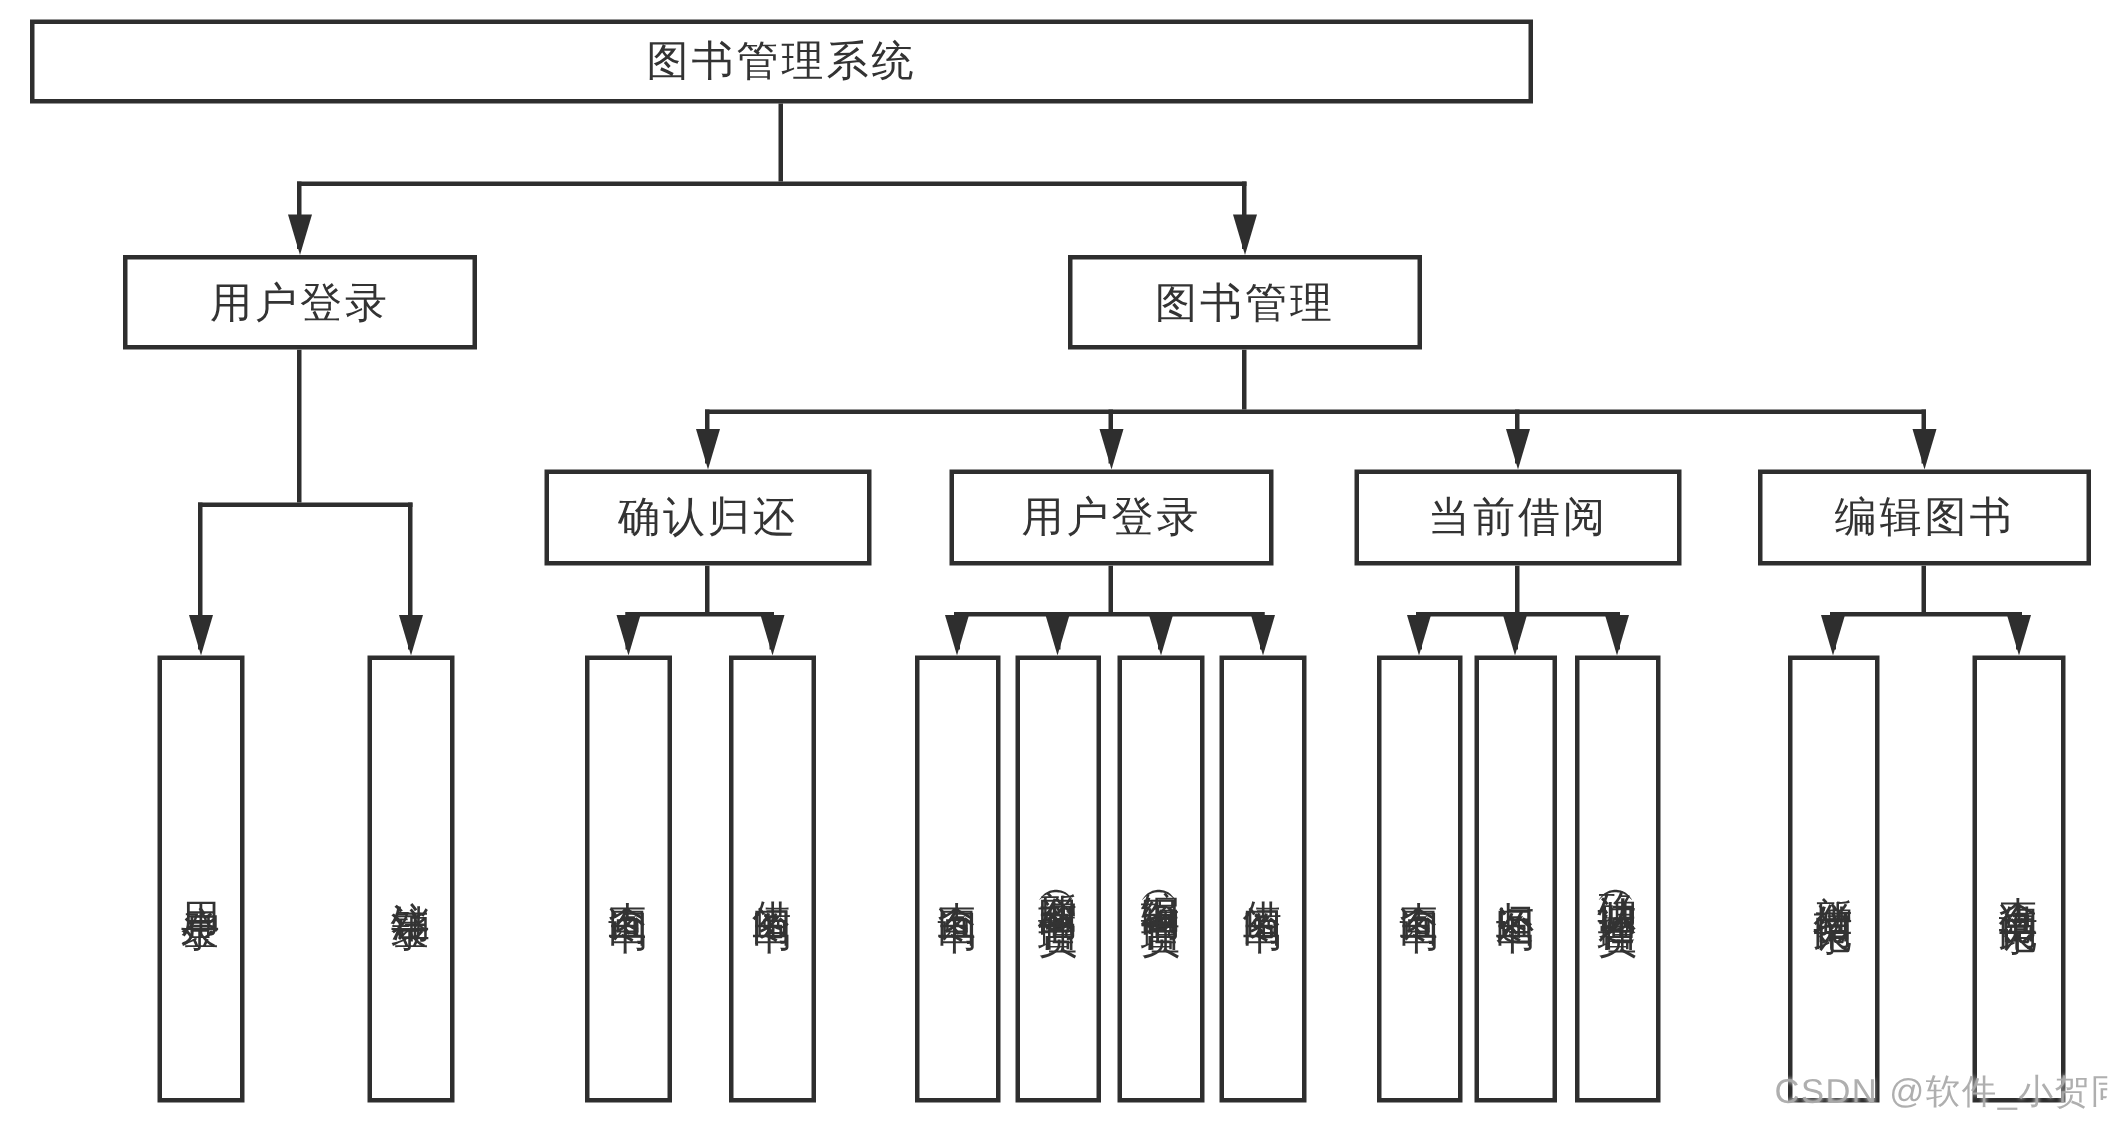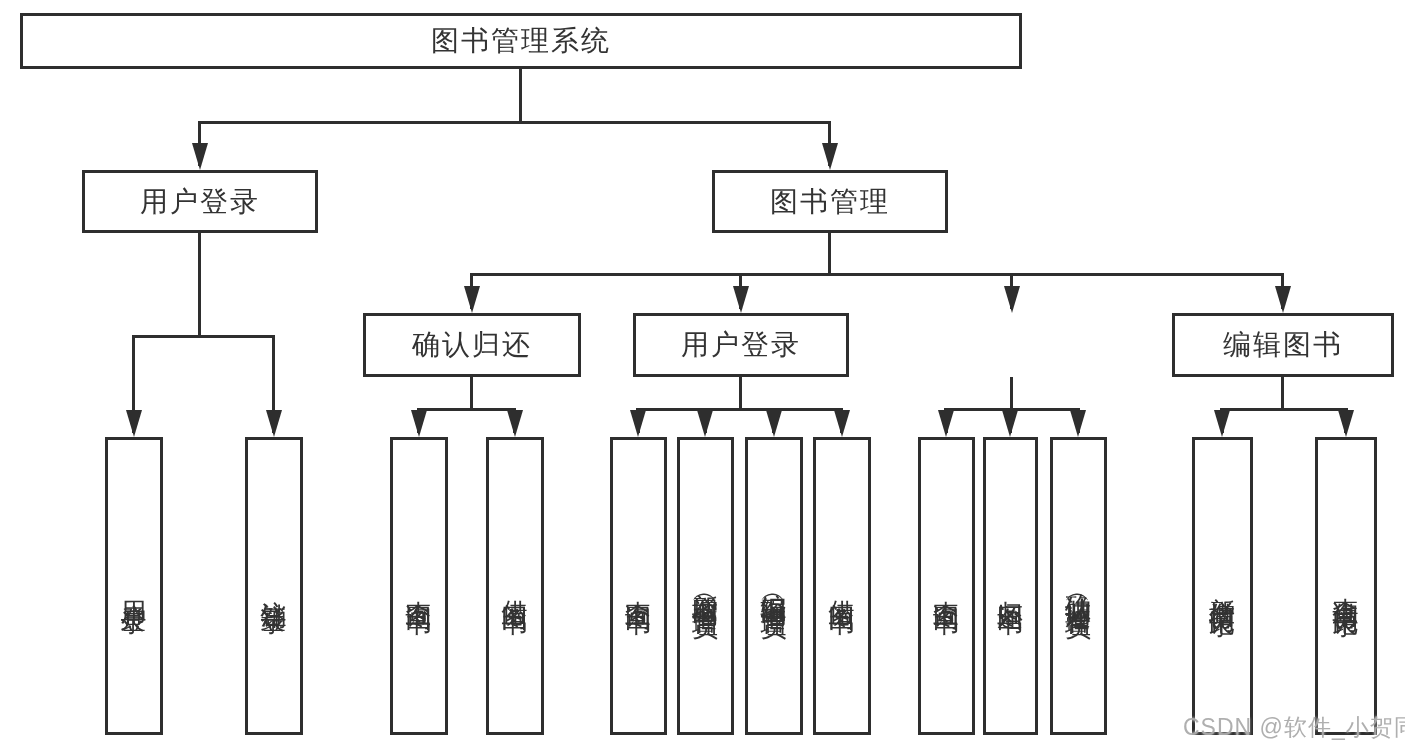--- a/index.html
+++ b/index.html
@@ -119,20 +119,21 @@
   <div class="box" style="left:20px; top:13px; width:1002px; height:56px;">图书管理系统</div>
 
   <div class="box" style="left:82px; top:170px; width:236px; height:63px;">用户登录</div>
 
   <div class="box" style="left:712px; top:170px; width:236px; height:63px;">图书管理</div>
 
   <div class="box" style="left:363px; top:313px; width:218px; height:64px;">确认归还</div>
 
   <div class="box" style="left:633px; top:313px; width:216px; height:64px;">用户登录</div>
 
+  <div class="box" style="left:903px; top:313px; width:218px; height:64px;">当前借阅</div>
 
   <div class="box" style="left:1172px; top:313px; width:222px; height:64px;">编辑图书</div>
 
   <div class="box leaf" style="left:105px; top:437px; width:58px; height:298px;">用户登录</div>
   <div class="box leaf" style="left:245px; top:437px; width:58px; height:298px;">注销登录</div>
 
   <div class="box leaf" style="left:390px; top:437px; width:58px; height:298px;">查询图书</div>
   <div class="box leaf" style="left:486px; top:437px; width:58px; height:298px;">借阅图书</div>
 
   <div class="box leaf" style="left:610px; top:437px; width:57px; height:298px;">查询图书</div>

